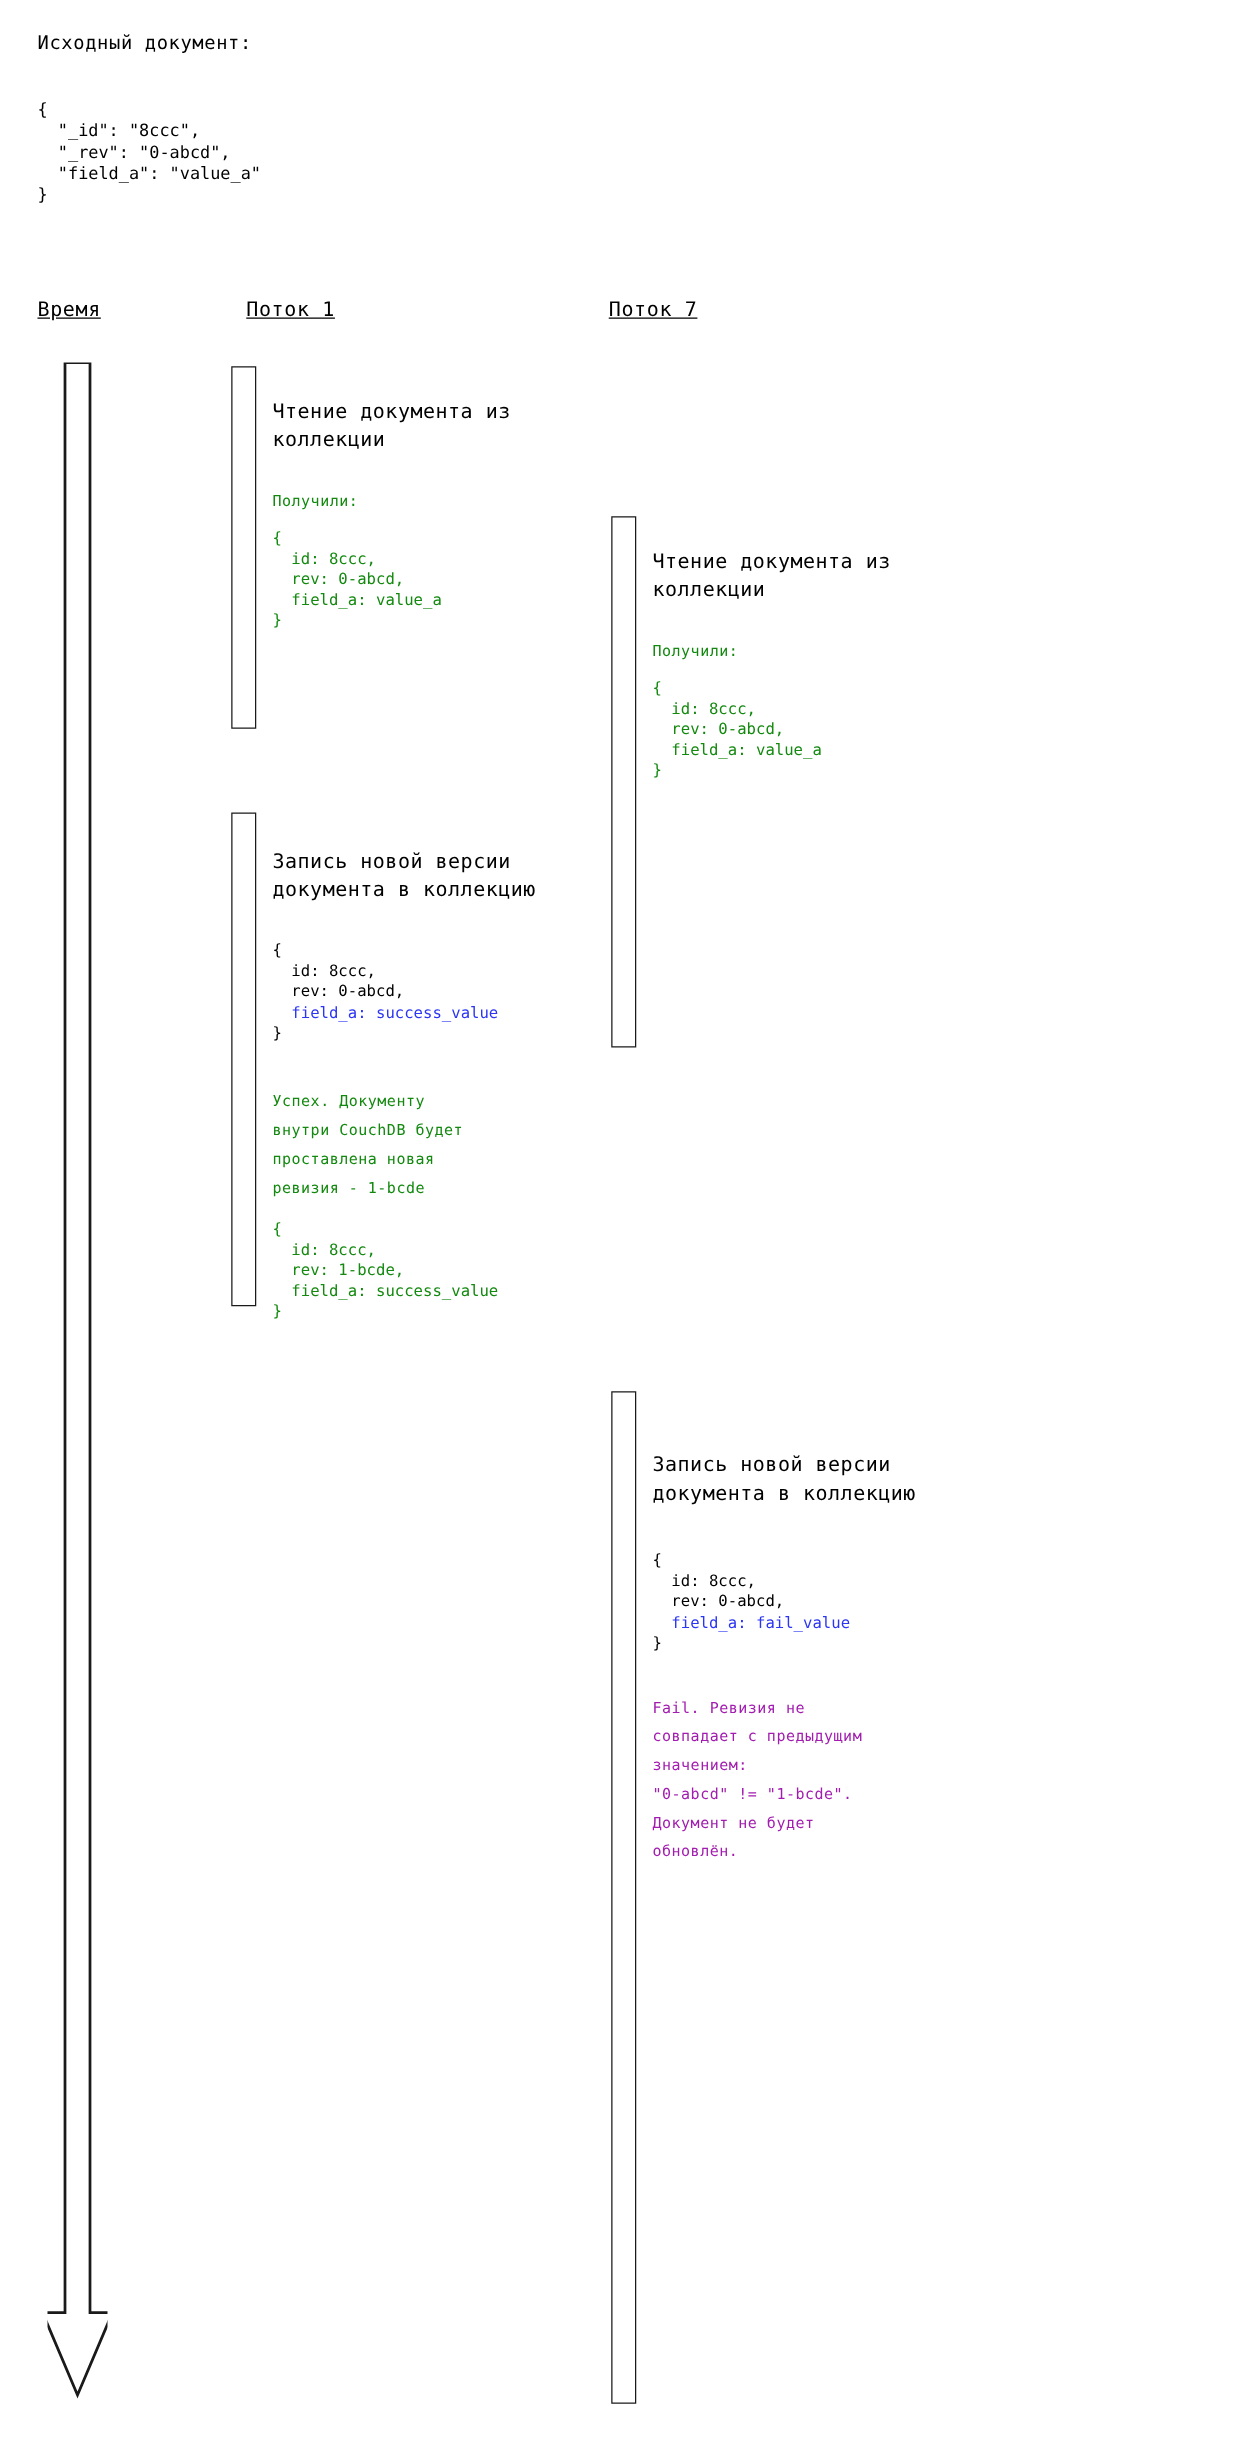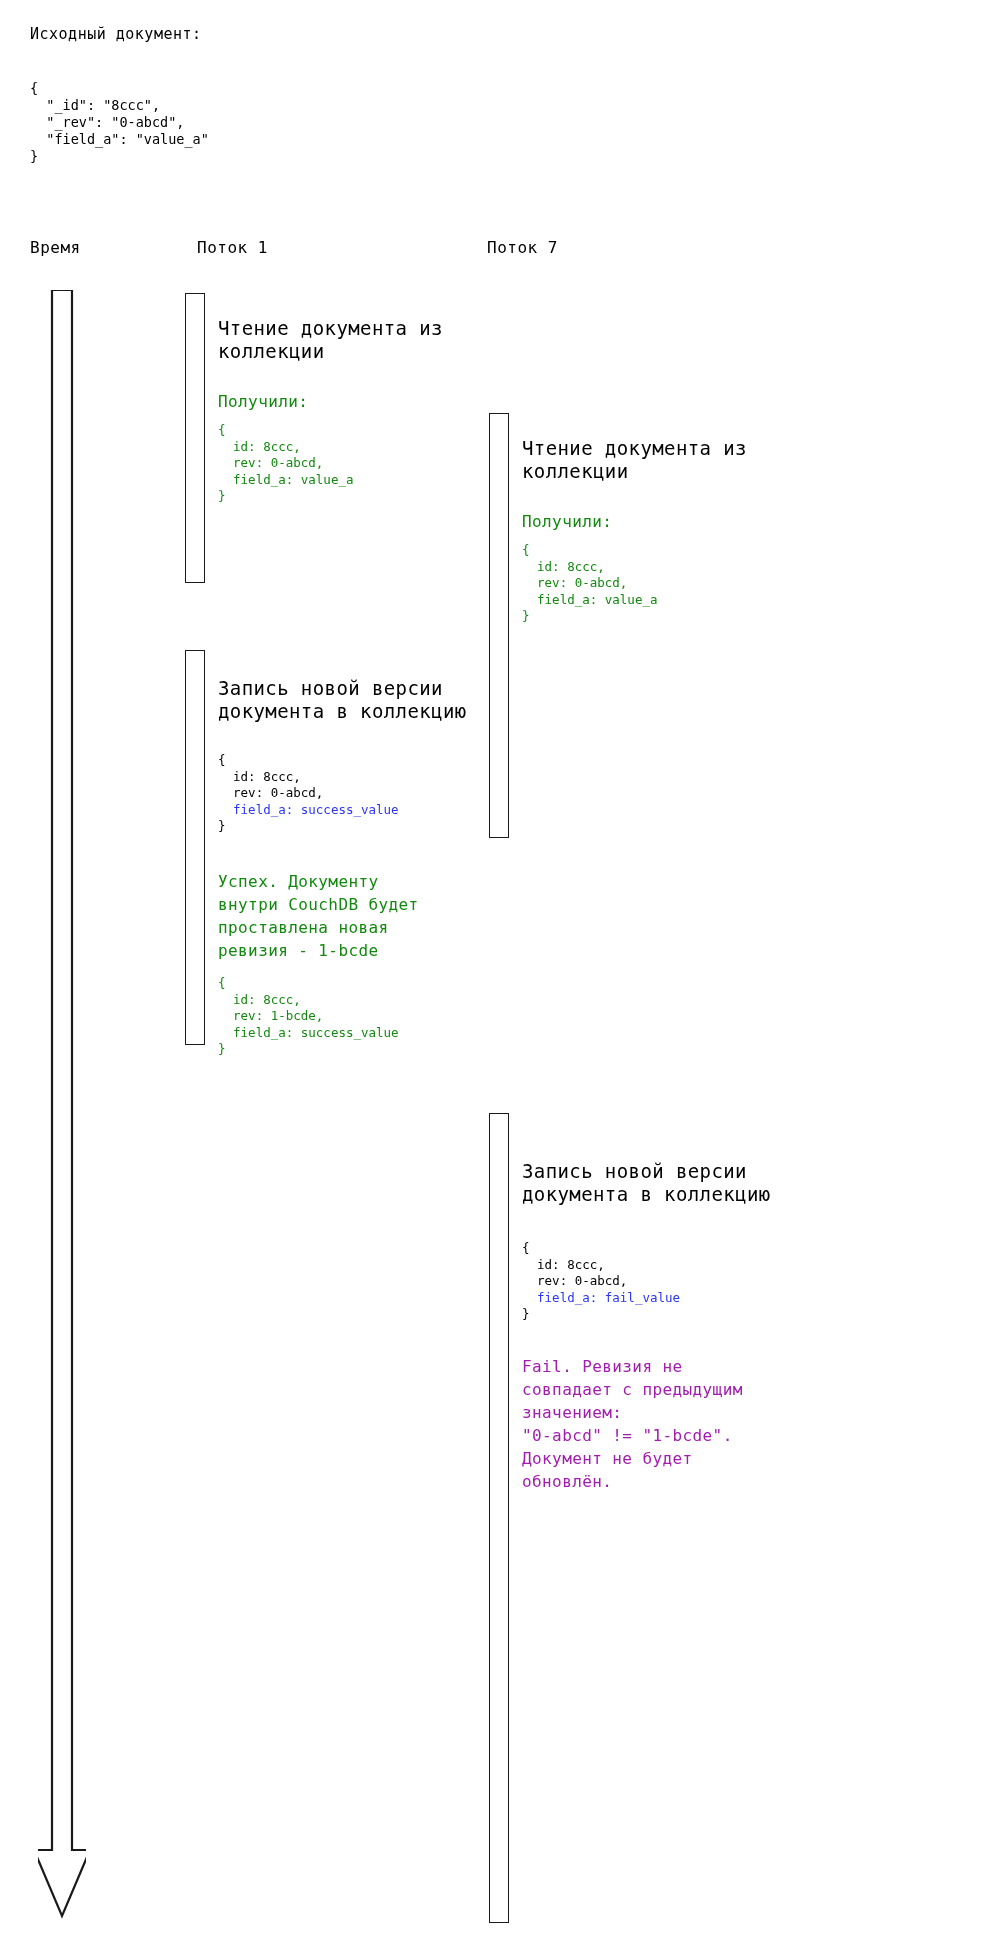--- a/index.html
+++ b/index.html
@@ -34,20 +34,21 @@
     white-space: pre;
     color: #000000;
   }
 
   
   .col-header {
     font-size: 16px;
     letter-spacing: 0.5px;
     white-space: pre;
     top: 238px;
+    text-decoration: underline;
   }
   #hdr-time   { left: 30px; }
   #hdr-thread1{ left: 185px; margin-left: 12px; }
   #hdr-thread2{ left: 487px; }
 
   
   #time-arrow {
     left: 38px;
     top: 290px;
     width: 48px;
@@ -58,28 +59,28 @@
   
   .bar {
     border: 1.6px solid #1a1a1a;
     background: #ffffff;
     width: 20px;
     box-sizing: border-box;
   }
 
   
   .step-title {
-    font-size: 19px;
+    font-size: 16px;
     line-height: 23px;
     letter-spacing: 0.4px;
     white-space: pre-line;
     color: #000000;
   }
   .step-note {
-    font-size: 16px;
+    font-size: 12px;
     line-height: 23px;
     letter-spacing: 0.4px;
     white-space: pre-line;
   }
   .note-green { color: #12890e; }
   .note-red   { color: #a21caf; }
 
   .code {
     font-size: 12.5px;
     line-height: 16.5px;

